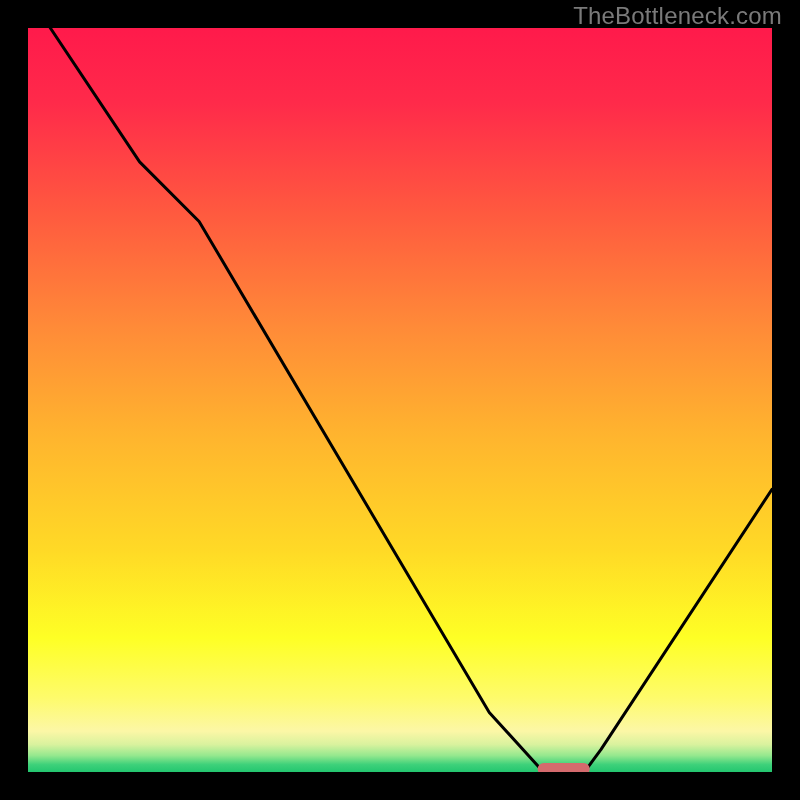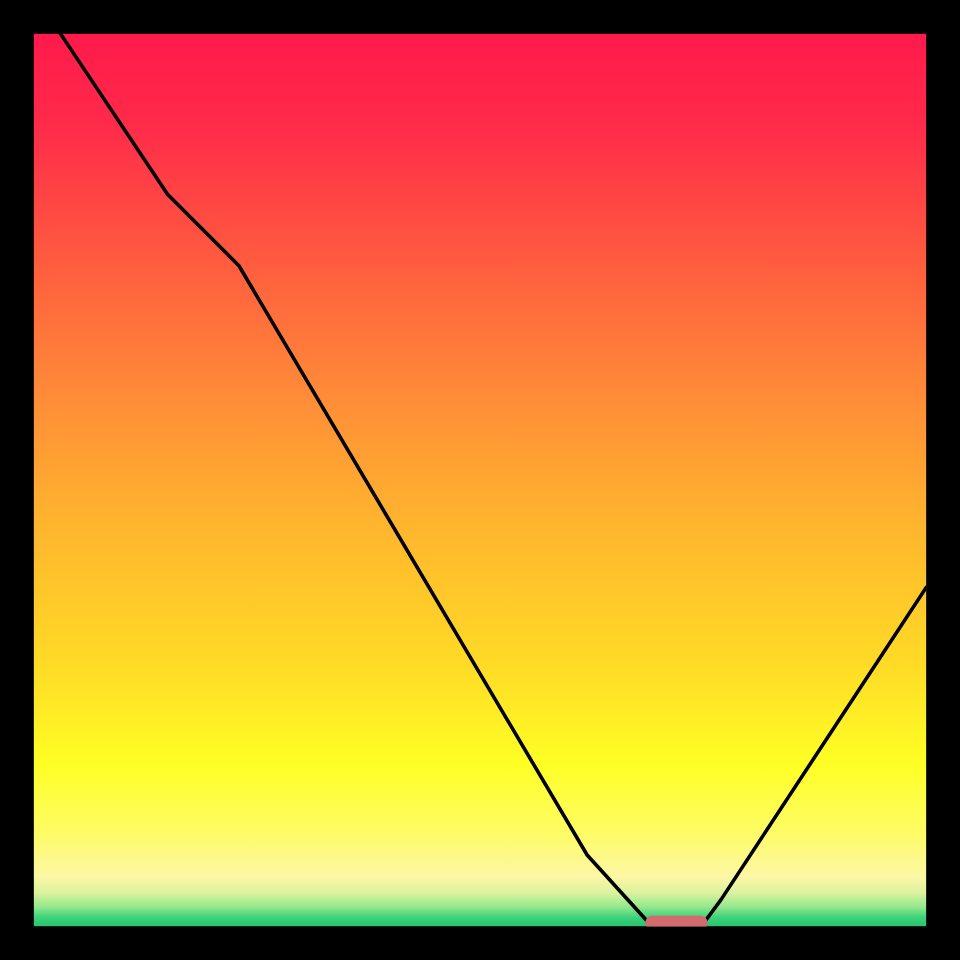--- a/index.html
+++ b/index.html
@@ -32,20 +32,21 @@
     left: 28px;
     top: 28px;
     width: 744px;
     height: 744px;
   }
 </style>
 </head>
 <body>
 
 <div class="frame">
+  <div class="watermark">TheBottleneck.com</div>
 
   <svg class="plot" viewBox="0 0 744 744" preserveAspectRatio="none">
     <defs>
       <linearGradient id="bg-grad" x1="0" y1="0" x2="0" y2="1">
       <stop offset="0%" stop-color="#ff1a4b"></stop>
           <stop offset="10%" stop-color="#ff2a4a"></stop>
           <stop offset="25%" stop-color="#ff5a3f"></stop>
           <stop offset="40%" stop-color="#ff8a38"></stop>
           <stop offset="55.00000000000001%" stop-color="#ffb52e"></stop>
           <stop offset="70%" stop-color="#ffd926"></stop>

